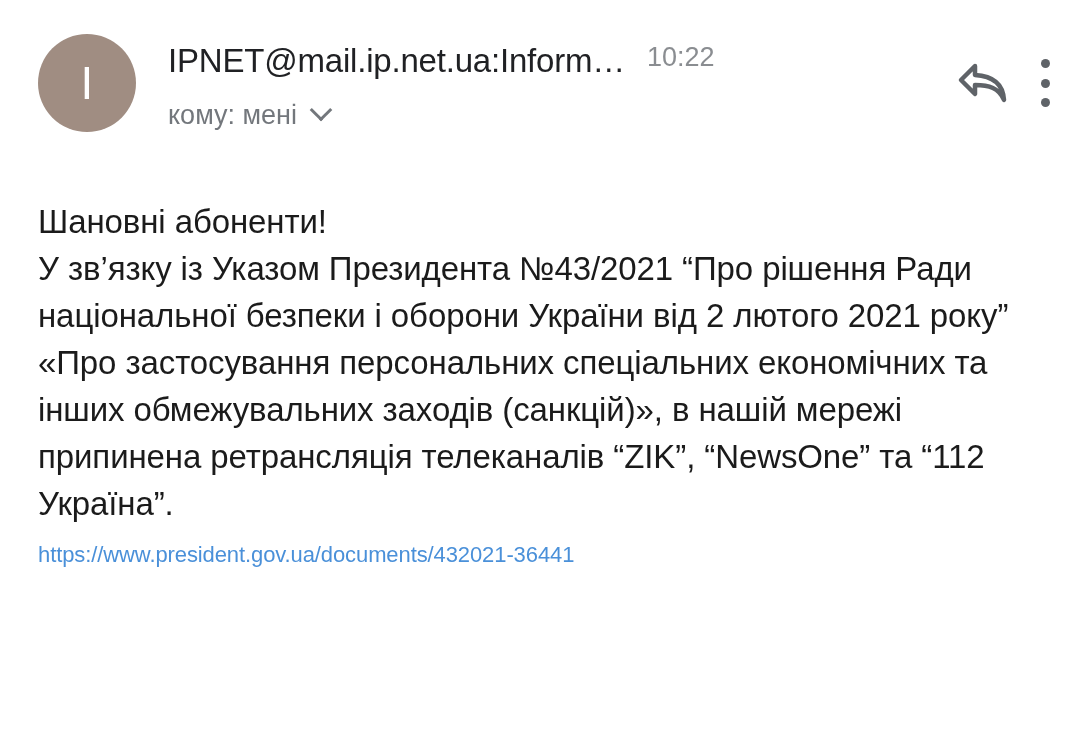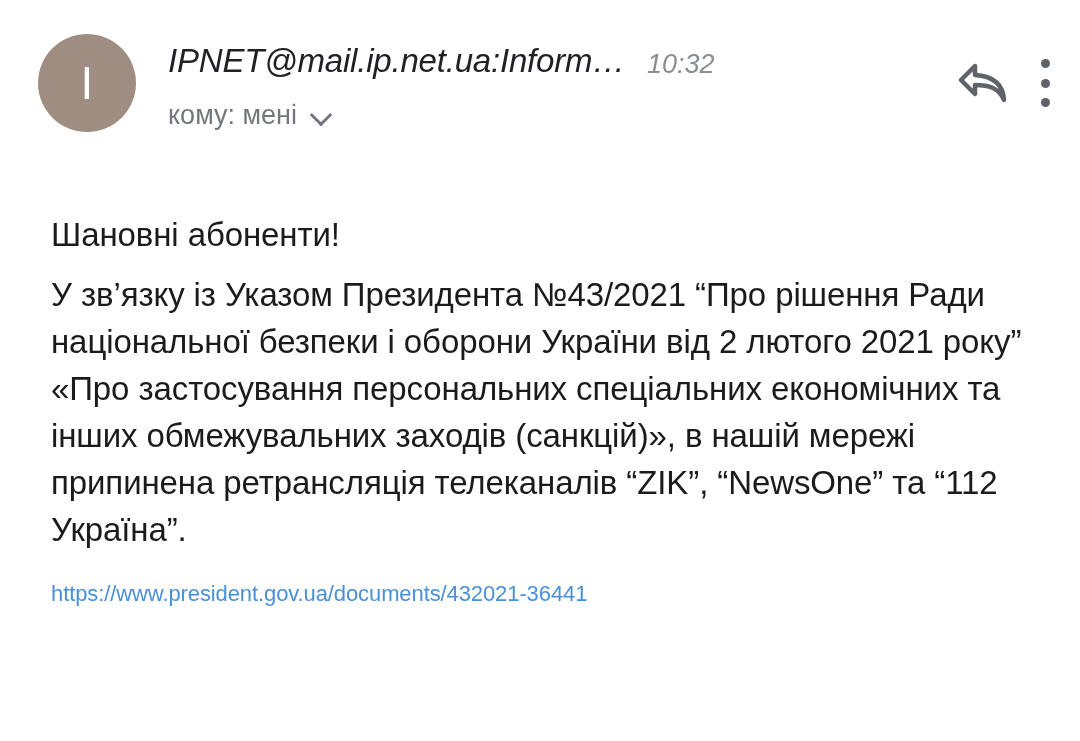--- a/index.html
+++ b/index.html
@@ -46,23 +46,22 @@
 
   .sender-block {
     margin-left: 32px;
     flex: 1 1 auto;
     min-width: 0;
     padding-top: 8px;
   }
 
   .sender-line {
     display: flex;
-    align-items: flex-end;
+    align-items: flex-start;
     white-space: nowrap;
-    font-style: italic;
   }
 
   .sender-name {
     font-size: 33px;
     color: #202124;
     font-weight: 400;
     letter-spacing: -0.2px;
     max-width: 580px;
     overflow: hidden;
     text-overflow: ellipsis;
@@ -72,21 +71,20 @@
   .timestamp {
     font-size: 27px;
     color: #8a8d91;
     margin-left: 22px;
     flex: 0 0 auto;
   }
 
   .recipient-line {
     margin-top: 20px;
     display: flex;
-    align-items: center;
   }
 
   .recipient-text {
     font-size: 27px;
     color: #73777c;
   }
 
   .chevron {
     margin-left: 14px;
     display: inline-block;
@@ -144,21 +142,21 @@
     background: #5f6368;
   }
 
   
   .body {
     padding: 66px 38px 0 38px;
     box-sizing: border-box;
   }
 
   .body p {
-    margin: 13px;
+    margin: 0;
     font-size: 33px;
     line-height: 47px;
     color: #1b1b1b;
     letter-spacing: -0.1px;
   }
 
   .body .para-greeting {
     margin-bottom: 0;
   }
 
@@ -176,21 +174,21 @@
 
 <div class="mail-view">
 
   <div class="header">
 
     <div class="avatar">I</div>
 
     <div class="sender-block">
       <div class="sender-line">
         <span class="sender-name">IPNET@mail.ip.net.ua:Inform…</span>
-        <span class="timestamp">10:32</span>
+        <span class="timestamp">10:22</span>
       </div>
       <div class="recipient-line">
         <span class="recipient-text">кому: мені</span>
         <span class="chevron"></span>
       </div>
     </div>
 
     <div class="header-actions">
       <button class="icon-btn reply-icon">
         <svg width="52" height="46" viewBox="0 0 52 46" aria-hidden="true">

